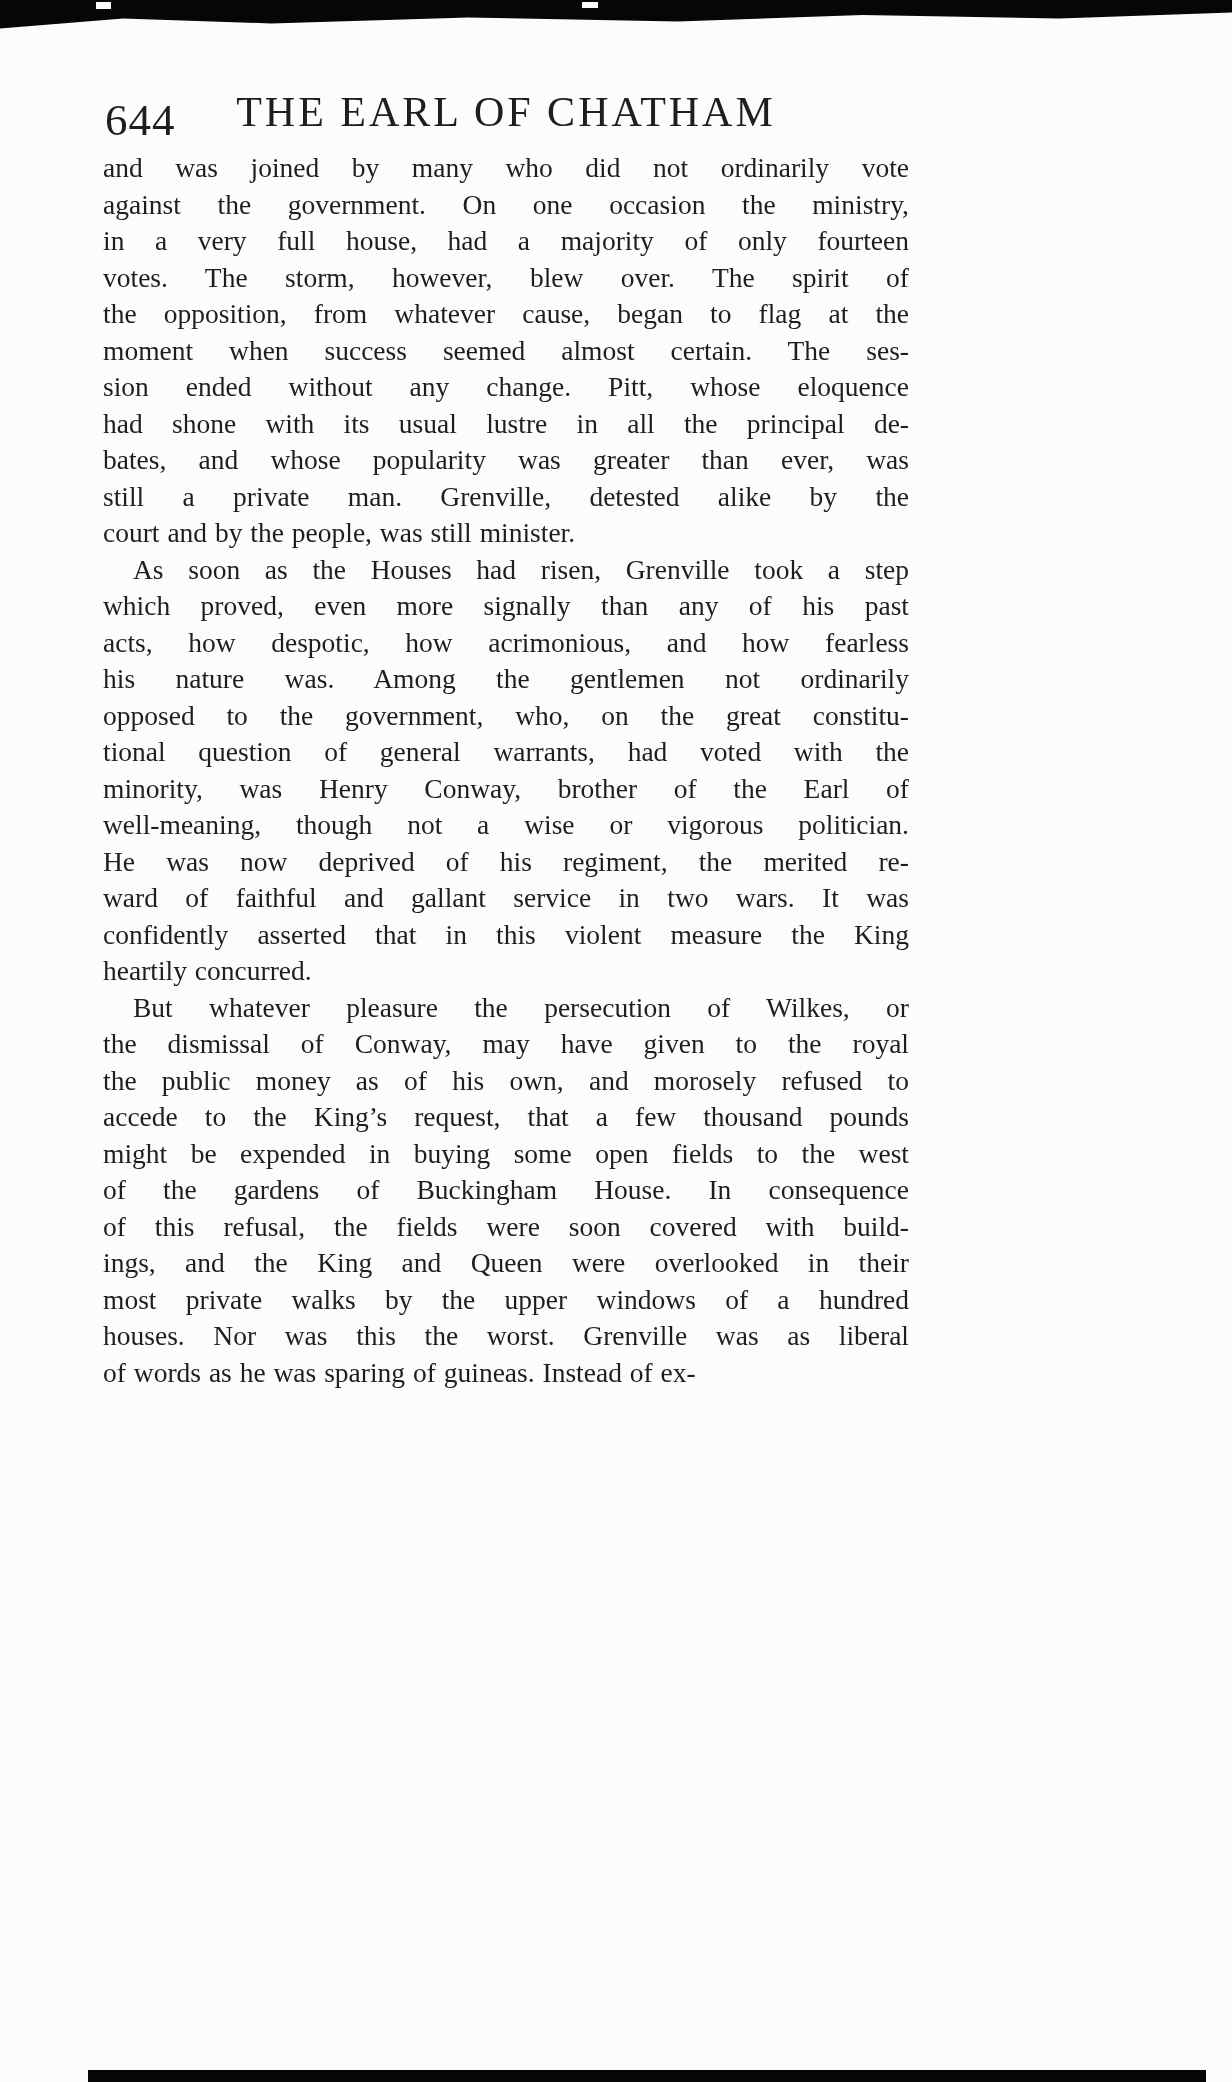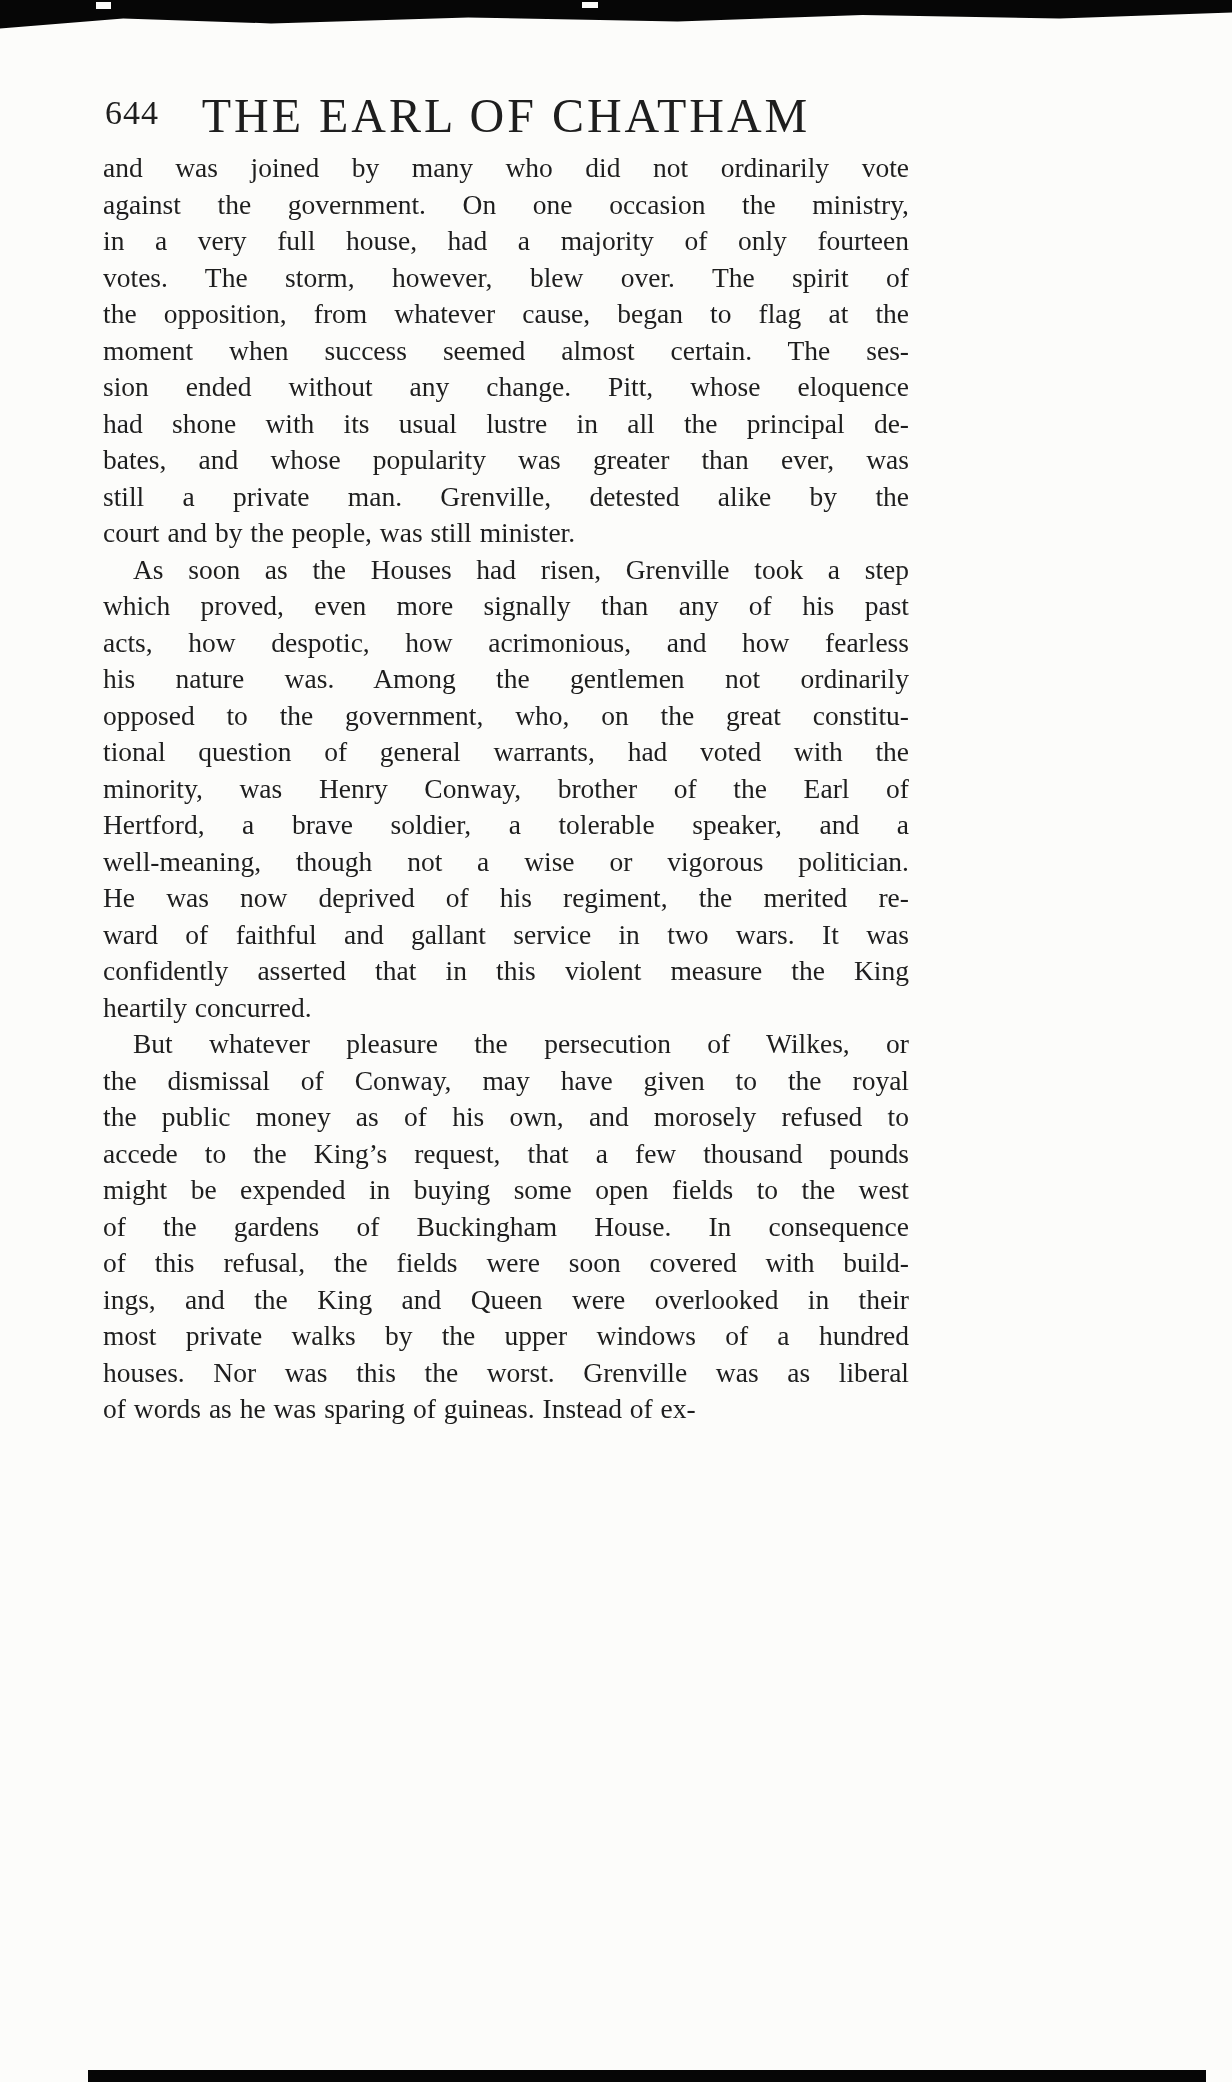--- a/index.html
+++ b/index.html
@@ -39,29 +39,29 @@
     position: absolute;
     top: 88px;
     left: 103px;
     width: 806px;
     height: 48px;
   }
   .page-number {
     position: absolute;
     left: 2px;
     top: 6px;
-    font-size: 34px;
+    font-size: 45px;
     letter-spacing: 1px;
   }
   .title {
     position: absolute;
     left: 0;
     width: 100%;
     text-align: center;
-    font-size: 48px;
+    font-size: 42px;
     letter-spacing: 3px;
     font-weight: 500;
     white-space: nowrap;
   }
 
   
   .text-block {
     position: absolute;
     top: 150px;
     left: 103px;
@@ -112,21 +112,20 @@
         <div class="line last">court and by the people, was still minister.</div>
       </div>
       <div class="paragraph">
         <div class="line first-indent">As soon as the Houses had risen, Grenville took a step</div>
         <div class="line">which proved, even more signally than any of his past</div>
         <div class="line">acts, how despotic, how acrimonious, and how fearless</div>
         <div class="line">his nature was.  Among the gentlemen not ordinarily</div>
         <div class="line">opposed to the government, who, on the great constitu-</div>
         <div class="line">tional question of general warrants, had voted with the</div>
         <div class="line">minority, was Henry Conway, brother of the Earl of</div>
-        <div class="line">Hertford, a brave soldier, a tolerable speaker, and a</div>
         <div class="line">well-meaning, though not a wise or vigorous politician.</div>
         <div class="line">He was now deprived of his regiment, the merited re-</div>
         <div class="line">ward of faithful and gallant service in two wars.  It was</div>
         <div class="line">confidently asserted that in this violent measure the King</div>
         <div class="line last">heartily concurred.</div>
       </div>
       <div class="paragraph">
         <div class="line first-indent">But whatever pleasure the persecution of Wilkes, or</div>
         <div class="line">the dismissal of Conway, may have given to the royal</div>
         <div class="line">the public money as of his own, and morosely refused to</div>

